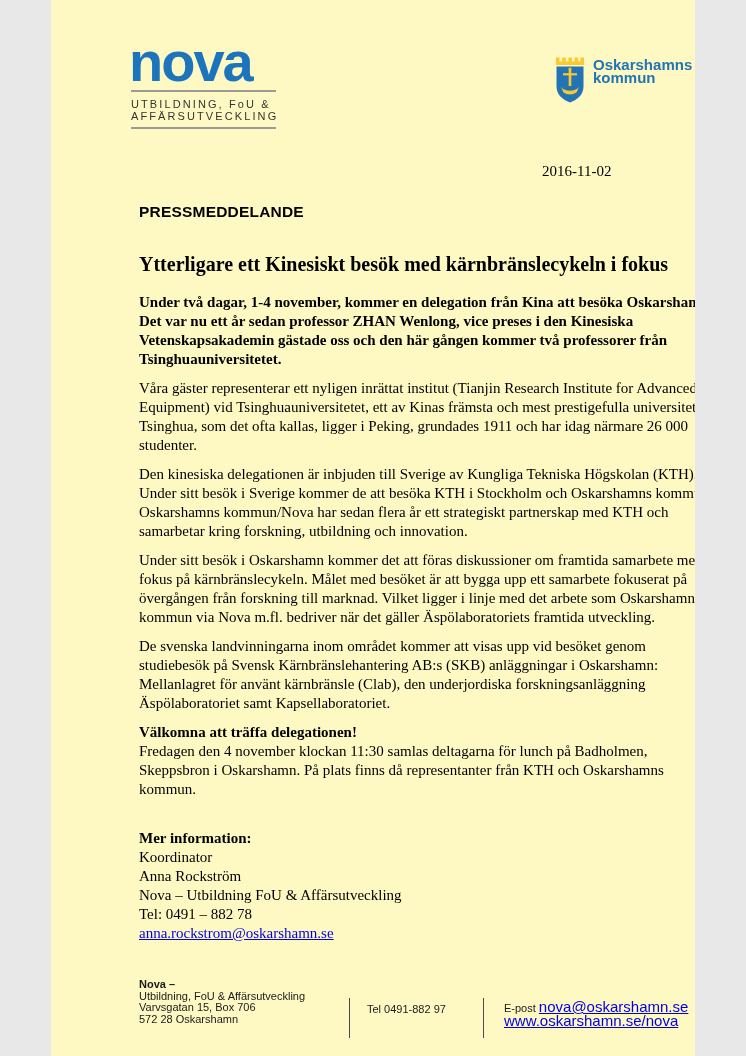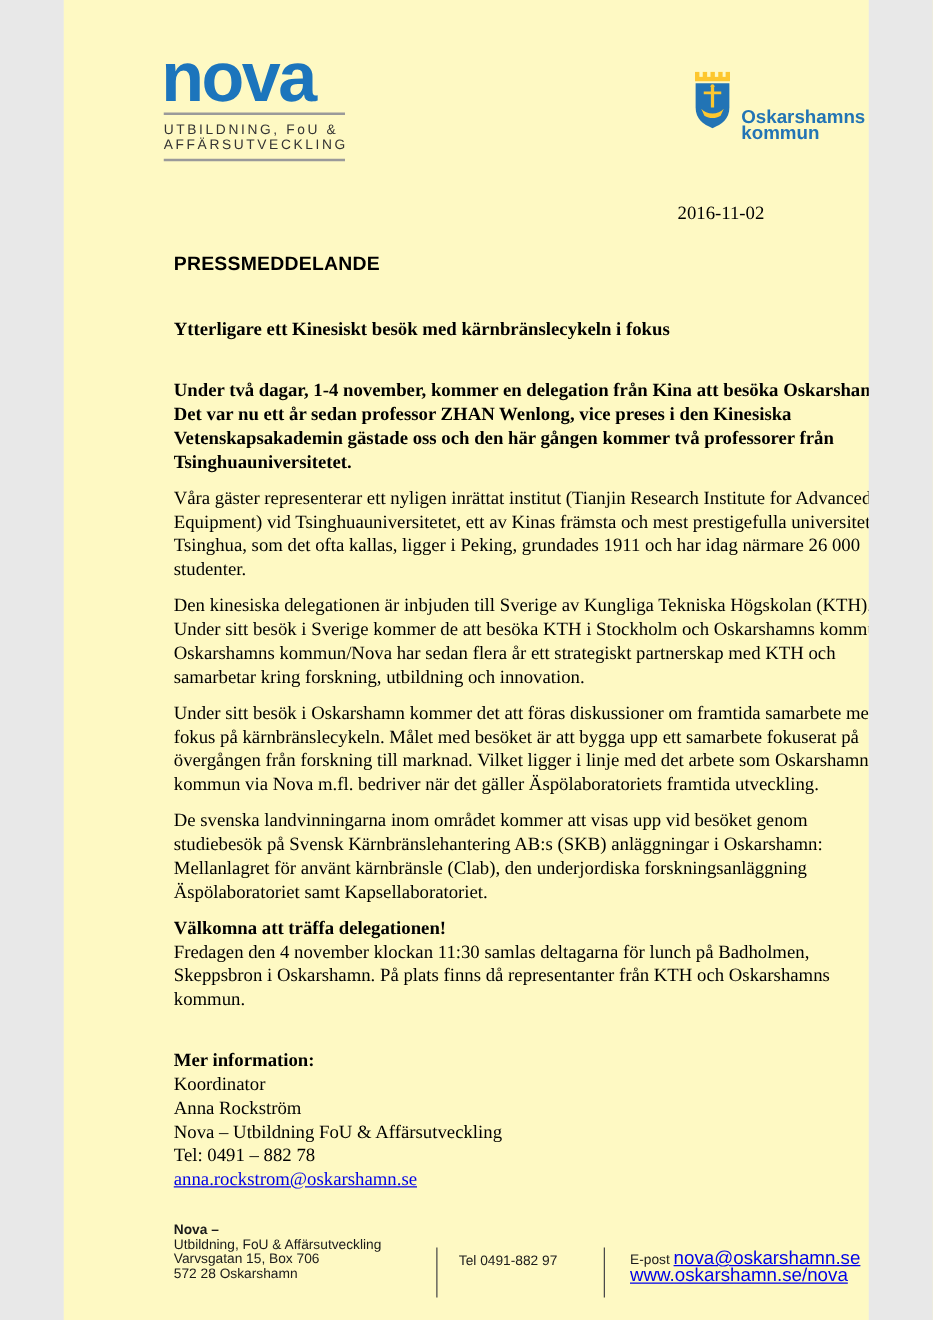--- a/index.html
+++ b/index.html
@@ -33,40 +33,40 @@
     font-size:11px;
     line-height:12px;
     letter-spacing:2.1px;
     color:#333333;
     white-space:nowrap;
   }
 
   .kommun-logo { position:absolute; left:504px; top:57px; display:flex; }
   .kommun-shield { width:30px; height:46px; flex:0 0 auto; }
   .kommun-text {
-    margin-left:8px; margin-top:30px;
+    margin-left:8px; margin-top:1px;
     font-family:"Liberation Sans", sans-serif;
     font-weight:700;
     font-size:15px;
     line-height:13px;
     color:#2274b5;
     white-space:nowrap;
   }
 
   
   .doc-date { position:absolute; left:491px; top:163px; font-size:15px;font-family:Liberation Serif, serif; }
   .kicker {
     position:absolute; left:88px; top:203px;
     font-family:"Liberation Sans", sans-serif;
     font-weight:700; font-size:15.5px; letter-spacing:0.2px;
   }
 
   
   .body-main { position:absolute; left:88px; top:255px; width:580px; font-size:15px; line-height:19px; }
-  .headline { font-size:15px; line-height:19px; font-weight:700; margin-bottom:30px; }
+  .headline { font-size:20px; line-height:19px; font-weight:700; margin-bottom:19px; }
   .body-main p { margin:0 0 10px 0; }
   p.lead { font-weight:700; }
   .invite-heading { font-weight:700; }
   .invite-text { margin-bottom:10px; }
 
   .contact { margin-top:30px; }
   .contact-heading { font-weight:700; }
   a.doc-link {
     color:#0000e8; text-decoration:underline; cursor:pointer;
   }

